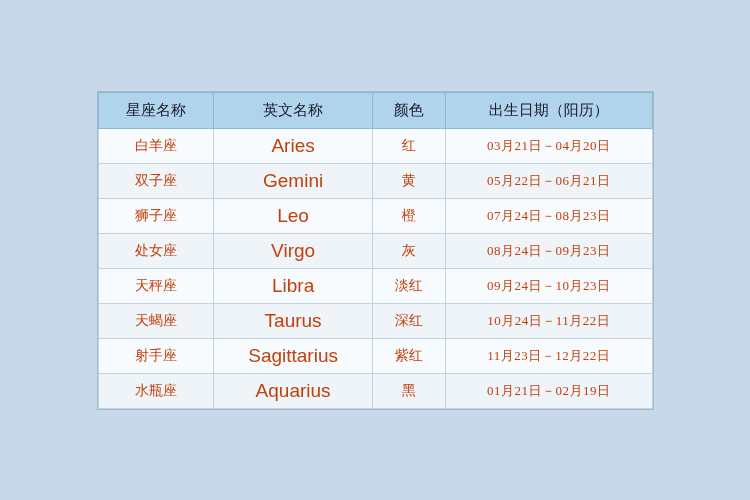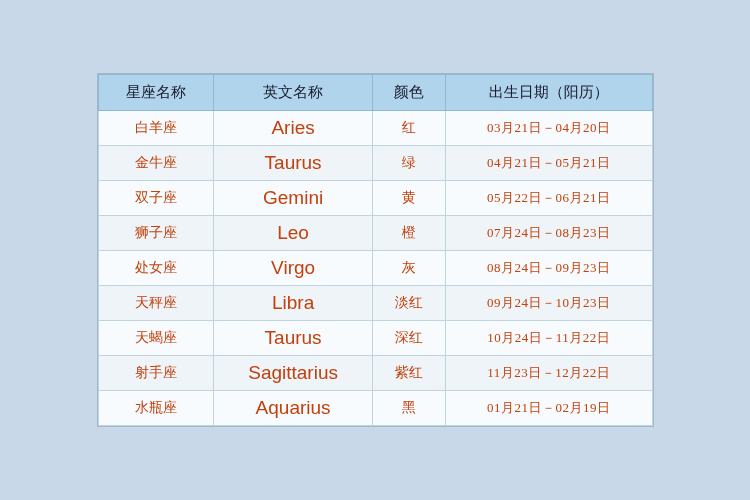--- a/index.html
+++ b/index.html
@@ -82,26 +82,20 @@
       </tr>
     </thead>
     <tbody id="table-body">
     <tr>
           <td>白羊座</td>
           <td>Aries</td>
           <td>红</td>
           <td>03月21日－04月20日</td>
         </tr>
         <tr>
-          <td>金牛座</td>
-          <td>Taurus</td>
-          <td>绿</td>
-          <td>04月21日－05月21日</td>
-        </tr>
-        <tr>
           <td>双子座</td>
           <td>Gemini</td>
           <td>黄</td>
           <td>05月22日－06月21日</td>
         </tr>
         <tr>
           <td>狮子座</td>
           <td>Leo</td>
           <td>橙</td>
           <td>07月24日－08月23日</td>

